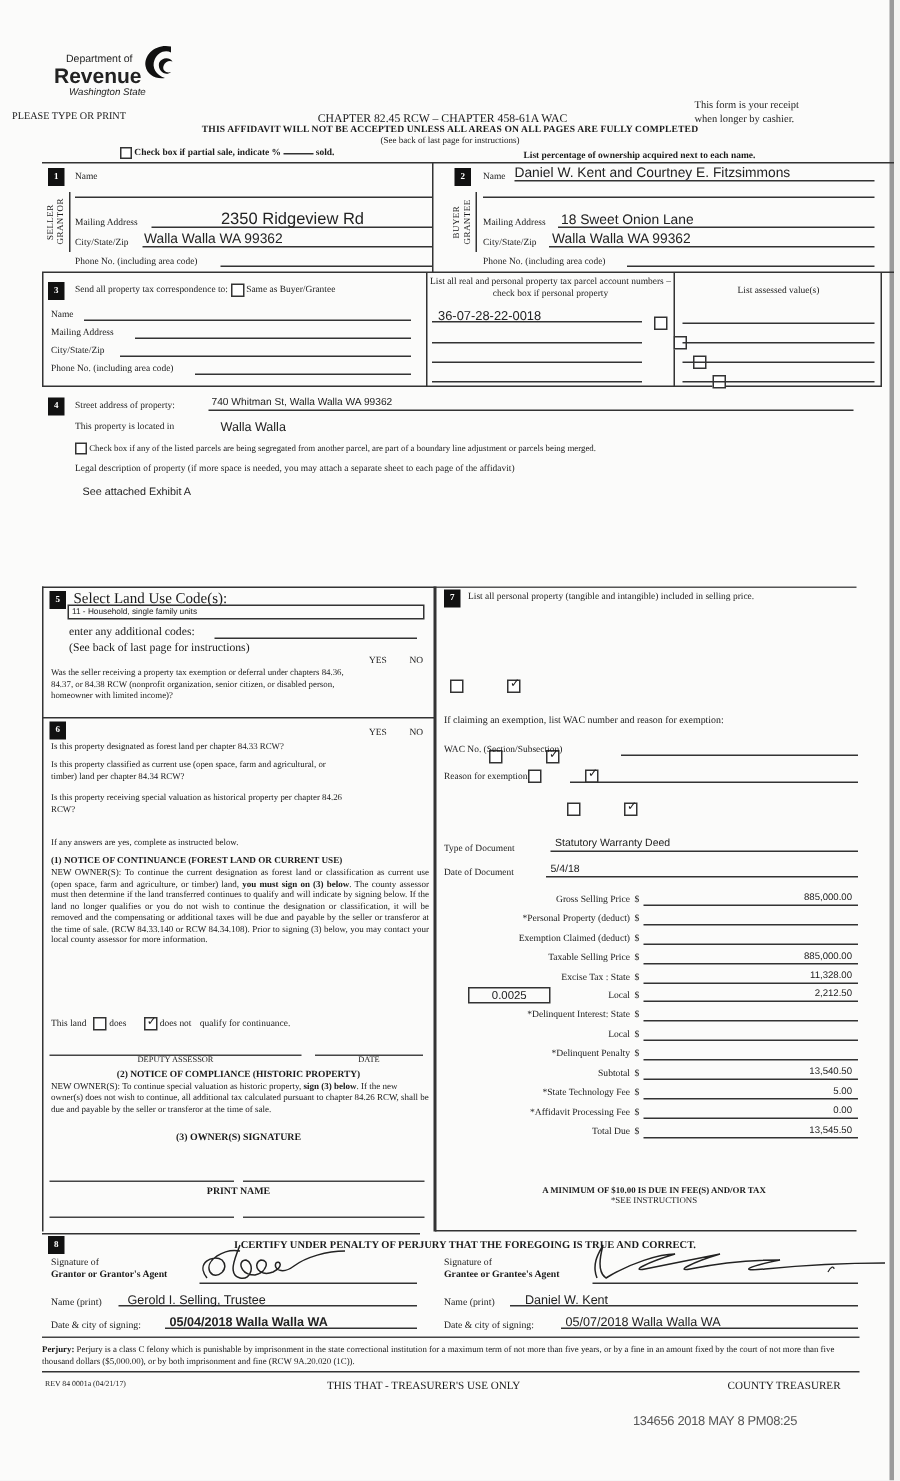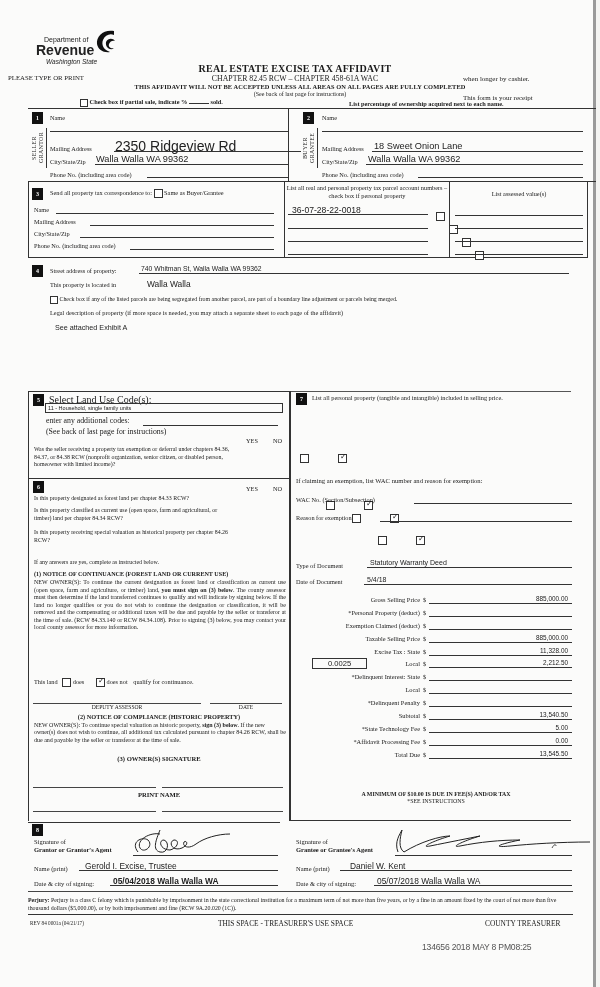--- a/index.html
+++ b/index.html
@@ -30,23 +30,22 @@
     <div class="abs sans" style="left:8px;top:16px;font-size:7px;color:#222;">Department of</div>
     <div class="abs sans bold" style="left:0;top:22px;font-size:14px;color:#222;">Revenue</div>
     <div class="abs sans" style="left:10px;top:38px;font-size:6.5px;font-style:italic;color:#222;">Washington State</div>
     <svg class="abs" style="left:58px;top:8px;" width="24" height="26" viewBox="0 0 24 26">
       <path d="M20 3 C10 1 2 8 3 16 C4 22 10 25 16 24 C10 22 7 17 9 12 C11 7 16 5 20 7 Z" fill="#111"></path>
       <path d="M12 14 C14 10 19 10 21 13 C19 12 16 13 15 16 C14 19 17 21 20 20 C17 23 11 20 12 14 Z" fill="#111"></path>
     </svg>
   </div>
 
   <div class="abs t6" style="left:8px;top:74px;width:90px;font-size:6.8px;">PLEASE TYPE OR PRINT</div>
-  <div class="abs bold center" style="left:170px;top:63px;width:250px;font-size:10px;letter-spacing:0.2px;">REAL ESTATE EXCISE TAX AFFIDAVIT</div>
   <div class="abs center" style="left:170px;top:74px;width:250px;font-size:7.8px;">CHAPTER 82.45 RCW – CHAPTER 458-61A WAC</div>
-  <div class="abs" style="left:463px;top:66px;font-size:7px;margin-top:28px;">This form is your receipt</div>
+  <div class="abs" style="left:463px;top:66px;font-size:7px;">This form is your receipt</div>
   <div class="abs" style="left:463px;top:75px;font-size:7px;">when longer by cashier.</div>
   <div class="abs bold center" style="left:60px;top:83px;width:480px;font-size:6.4px;letter-spacing:0.1px;">THIS AFFIDAVIT WILL NOT BE ACCEPTED UNLESS ALL AREAS ON ALL PAGES ARE FULLY COMPLETED</div>
   <div class="abs center" style="left:220px;top:91px;width:160px;font-size:6px;">(See back of last page for instructions)</div>
   <div class="abs bold" style="left:80px;top:98px;font-size:6.3px;">
     <span class="cb" style="width:8px;height:8px;"></span>
     <span>Check box if partial sale, indicate %</span>
     <span style="display:inline-block;width:20px;border-bottom:1px solid #333;"></span>
     <span>sold.</span>
   </div>
   <div class="abs bold" style="left:349px;top:100px;font-size:6.3px;">List percentage of ownership acquired next to each name.</div>
@@ -57,33 +56,34 @@
 
   
   <div class="num" style="left:32px;top:112px;">1</div>
   <div class="abs" style="left:29px;top:128px;width:18px;height:40px;border-right:1px solid #333;display:flex;justify-content:center;">
     <span class="vert">SELLER</span>
     <span class="vert">GRANTOR</span>
   </div>
   <div class="abs t6" style="left:50px;top:114px;">Name</div>
   <div class="abs line" style="left:50px;top:131px;width:238px;"></div>
   <div class="abs t6" style="left:50px;top:145px;">Mailing Address</div>
-  <div class="abs fill line" style="left:114px;top:141px;width:187px;height:11px;font-size:14px;line-height:11px;padding-left:1px;">2350 Ridgeview Rd</div>
+  <div class="abs fill line" style="left:101px;top:141px;width:187px;height:11px;font-size:11px;line-height:11px;padding-left:1px;text-align:center;">2350 Ridgeview Rd</div>
   <div class="abs t6" style="left:50px;top:158px;">City/State/Zip</div>
   <div class="abs fill line" style="left:95px;top:154px;width:193px;height:11px;font-size:9.2px;line-height:11px;padding-left:1px;">Walla Walla WA 99362</div>
   <div class="abs t6" style="left:50px;top:171px;">Phone No. (including area code)</div>
   <div class="abs line" style="left:147px;top:177px;width:141px;"></div>
 
   
   <div class="num" style="left:303px;top:112px;">2</div>
   <div class="abs" style="left:300px;top:128px;width:18px;height:40px;border-right:1px solid #333;display:flex;justify-content:center;">
     <span class="vert">BUYER</span>
     <span class="vert">GRANTEE</span>
   </div>
   <div class="abs t6" style="left:322px;top:114px;">Name</div>
+  <div class="abs fill line" style="left:343px;top:110px;width:240px;height:11px;font-size:9.2px;line-height:11px;">Daniel W. Kent and Courtney E. Fitzsimmons</div>
   <div class="abs line" style="left:322px;top:131px;width:261px;"></div>
   <div class="abs t6" style="left:322px;top:145px;">Mailing Address</div>
   <div class="abs fill line" style="left:372px;top:141px;width:211px;height:11px;font-size:9.2px;line-height:11px;padding-left:2px;">18 Sweet Onion Lane</div>
   <div class="abs t6" style="left:322px;top:158px;">City/State/Zip</div>
   <div class="abs fill line" style="left:366px;top:154px;width:217px;height:11px;font-size:9.2px;line-height:11px;padding-left:2px;">Walla Walla WA 99362</div>
   <div class="abs t6" style="left:322px;top:171px;">Phone No. (including area code)</div>
   <div class="abs line" style="left:418px;top:177px;width:165px;"></div>
 
   
   <div class="abs" style="left:28px;top:182px;width:560px;height:76px;border:1px solid #333;border-top:none;"></div>
@@ -280,32 +280,33 @@
     </div>
   </div>
 
   <div class="abs bold center" style="left:291px;top:791px;width:290px;font-size:5.9px;">A MINIMUM OF $10.00 IS DUE IN FEE(S) AND/OR TAX</div>
   <div class="abs center" style="left:291px;top:798px;width:290px;font-size:5.9px;">*SEE INSTRUCTIONS</div>
   <div class="abs" style="left:290px;top:820px;width:281px;height:1px;background:#333;"></div>
 
   
   <div class="abs" style="left:28px;top:822px;width:252px;height:1px;background:#333;"></div>
   <div class="num" style="left:32px;top:824px;">8</div>
+  <div class="abs bold center" style="left:60px;top:826px;width:500px;font-size:7px;">I CERTIFY UNDER PENALTY OF PERJURY THAT THE FOREGOING IS TRUE AND CORRECT.</div>
 
   
   <div class="abs" style="left:34px;top:838px;font-size:6.5px;line-height:8px;">
     <div>Signature of</div>
     <div class="bold">Grantor or Grantor's Agent</div>
   </div>
   <div class="abs line" style="left:133px;top:855px;width:145px;"></div>
   <svg class="abs" style="left:130px;top:828px;" width="120" height="30" viewBox="0 0 120 30">
     <path d="M8 24 C0 14 12 8 18 12 C24 18 14 26 10 20 C6 12 20 4 30 6 M30 2 C26 12 22 22 30 24 C38 26 40 14 34 12 C28 12 30 22 40 22 C48 20 50 12 44 12 C38 14 42 24 52 20 C60 16 56 12 54 14 C52 18 58 22 66 16 C74 10 88 6 100 6" stroke="#222" stroke-width="1" fill="none"></path>
   </svg>
   <div class="abs t6" style="left:34px;top:865px;font-size:6.5px;">Name (print)</div>
-  <div class="abs fill line" style="left:79px;top:861px;width:199px;height:10px;font-size:8.4px;line-height:10px;padding-left:6px;">Gerold I. Excise, Trustee</div>
+  <div class="abs fill line" style="left:79px;top:861px;width:199px;height:10px;font-size:8.4px;line-height:10px;padding-left:6px;">Gerold I. Selling, Trustee</div>
   <div class="abs t6" style="left:34px;top:880px;font-size:6.5px;">Date &amp; city of signing:</div>
   <div class="abs fill line" style="left:110px;top:876px;width:168px;height:10px;font-size:8.4px;line-height:10px;padding-left:3px;font-weight:bold;">05/04/2018 Walla Walla WA</div>
 
   
   <div class="abs" style="left:296px;top:838px;font-size:6.5px;line-height:8px;">
     <div>Signature of</div>
     <div class="bold">Grantee or Grantee's Agent</div>
   </div>
   <div class="abs line" style="left:395px;top:855px;width:177px;"></div>
   <svg class="abs" style="left:390px;top:828px;" width="200" height="30" viewBox="0 0 200 30">
@@ -318,17 +319,17 @@
   <div class="abs fill line" style="left:374px;top:876px;width:198px;height:10px;font-size:8.4px;line-height:10px;padding-left:3px;">05/07/2018 Walla Walla WA</div>
 
   
   <div class="abs" style="left:28px;top:891px;width:545px;height:1px;background:#444;"></div>
   <div class="abs" style="left:28px;top:897px;width:545px;font-size:5.9px;line-height:7.6px;">
     <span class="bold">Perjury:</span>
     <span>Perjury is a class C felony which is punishable by imprisonment in the state correctional institution for a maximum term of not more than five years, or by a fine in an amount fixed by the court of not more than five thousand dollars ($5,000.00), or by both imprisonment and fine (RCW 9A.20.020 (1C)).</span>
   </div>
   <div class="abs" style="left:28px;top:914px;width:545px;height:1px;background:#333;"></div>
   <div class="abs" style="left:30px;top:920px;font-size:5.2px;">REV 84 0001a (04/21/17)</div>
-  <div class="abs" style="left:218px;top:919px;font-size:7.4px;">THIS SPACE - TREASURER'S USE SPACE</div>
+  <div class="abs" style="left:218px;top:919px;font-size:7.4px;">THIS THAT - TREASURER'S USE ONLY</div>
   <div class="abs" style="left:485px;top:919px;font-size:7.4px;">COUNTY TREASURER</div>
   <div class="abs sans" style="left:422px;top:942px;font-size:8.6px;color:#555;letter-spacing:-0.2px;">134656 2018 MAY 8 PM08:25</div>
 
 </div>
 
 </body></html>

